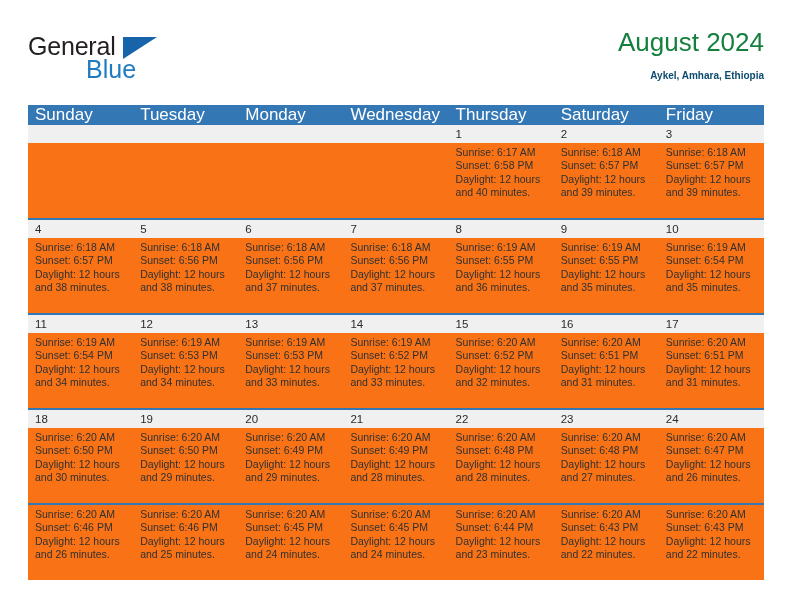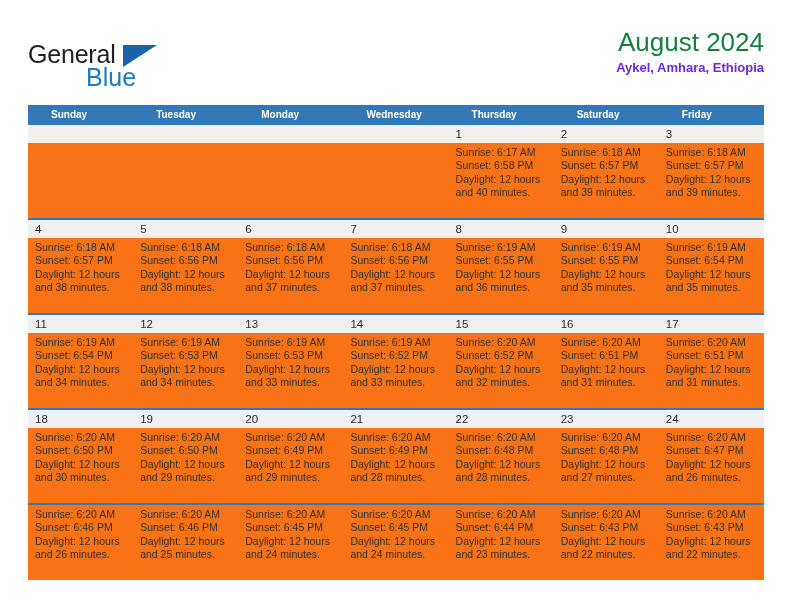--- a/index.html
+++ b/index.html
@@ -26,21 +26,21 @@
   .masthead {
     position: absolute;
     left: 28px;
     top: 26px;
     right: 28px;
     height: 72px;
   }
   .logo {
     position: absolute;
     left: 0;
-    top: 14px;
+    top: 6px;
     width: 220px;
     height: 56px;
   }
   .logo-general {
     position: absolute;
     left: 0;
     top: 0;
     font-size: 25px;
     letter-spacing: -0.2px;
     color: #231f20;
@@ -71,49 +71,48 @@
     text-align: right;
   }
   .cal-title {
     font-size: 26px;
     font-weight: normal;
     color: #15803d;
     line-height: 32px;
     white-space: nowrap;
   }
   .cal-subtitle {
-    font-size: 13px;
+    font-size: 10px;
     font-weight: bold;
-    color: #6d28d9;
+    color: #0c4a6e;
     line-height: 20px;
-    margin-top: 0;
+    margin-top: 8px;
     white-space: nowrap;
   }
 
   
   .calendar {
     position: absolute;
     left: 28px;
     top: 105px;
     width: 736px;
   }
   .weekdays {
     display: flex;
     background: #3377b5;
     height: 20px;
   }
   .weekday {
     flex: 1 1 0;
     color: #ffffff;
-    font-size: 10px;
+    font-size: 17px;
     line-height: 20px;
-    padding-left: 23px;
+    padding-left: 7px;
     box-sizing: border-box;
     white-space: nowrap;
-    font-weight: bold;
   }
 
   .week {
     border-top: 2px solid #3377b5;
   }
   .week:first-of-type {
     border-top: none;
   }
   .week-numbers {
     display: flex;

